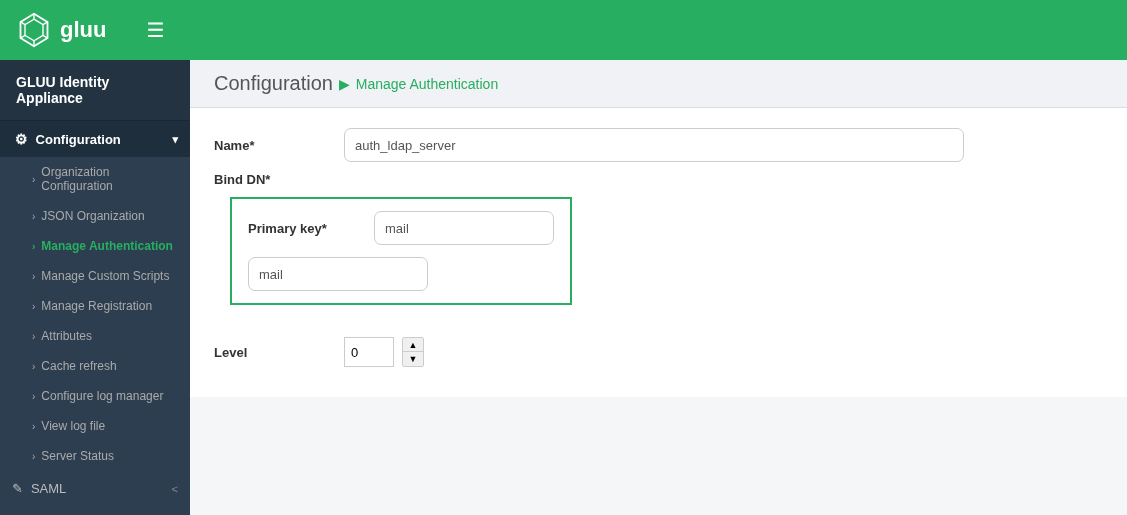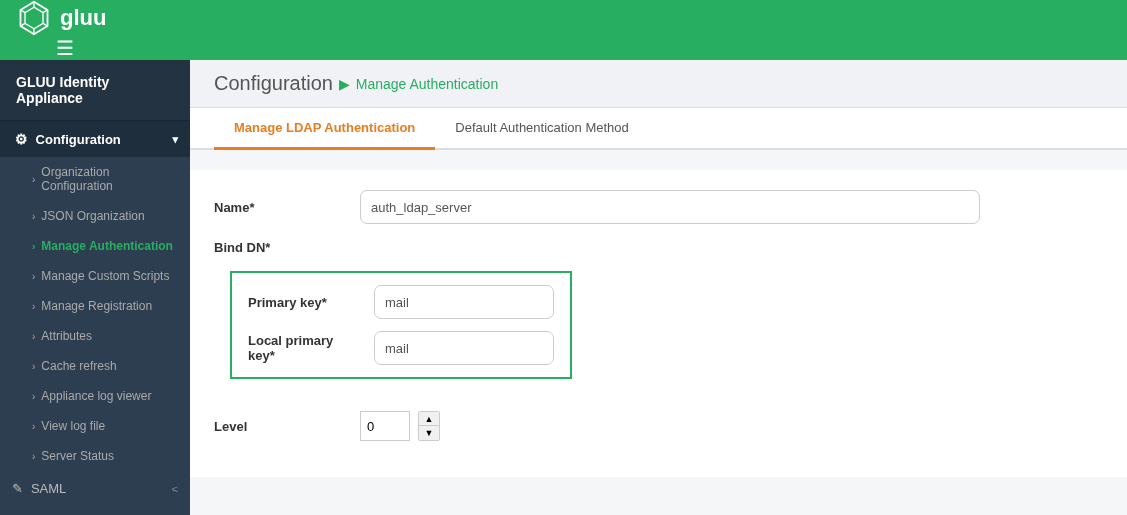--- a/index.html
+++ b/index.html
@@ -3,24 +3,23 @@
   <meta charset="utf-8">
   <style>
     * { box-sizing: border-box; margin: 0; padding: 0; }
     body { font-family: Arial, sans-serif; font-size: 13px; color: #333; display: flex; flex-direction: column; height: 515px; width: 1127px; overflow: hidden; }
 
     
     .top-header {
       background-color: #27ae60;
       height: 60px;
       display: flex;
-      align-items: flex-start;
+      align-items: center;
       padding: 0 16px;
       flex-shrink: 0;
-      flex-direction: column;
     }
     .logo-area {
       display: flex;
       align-items: center;
       gap: 8px;
       color: white;
       font-size: 22px;
       font-weight: bold;
     }
     .logo-icon {
@@ -141,22 +140,22 @@
     }
 
     
     .form-area {
       padding: 20px 24px;
       background: #fff;
     }
     .form-row {
       display: flex;
       align-items: center;
-      margin-bottom: 16px;
-      gap: 16px;
+      margin-bottom: 10px;
+      gap: 0;
     }
     .form-label {
       width: 130px;
       font-size: 13px;
       color: #333;
       font-weight: bold;
       flex-shrink: 0;
       text-align: left;
     }
     .form-input {
@@ -289,21 +288,21 @@
     <div class="sidebar-sub-item">
       <span style="font-size:10px;">›</span>
       <span>Attributes</span>
     </div>
     <div class="sidebar-sub-item">
       <span style="font-size:10px;">›</span>
       <span>Cache refresh</span>
     </div>
     <div class="sidebar-sub-item">
       <span style="font-size:10px;">›</span>
-      <span>Appliance log viewer</span>
+      <span>Configure log manager</span>
     </div>
     <div class="sidebar-sub-item">
       <span style="font-size:10px;">›</span>
       <span>View log file</span>
     </div>
     <div class="sidebar-sub-item">
       <span style="font-size:10px;">›</span>
       <span>Server Status</span>
     </div>
 
@@ -320,24 +319,20 @@
   </div>
 
   <div class="content-area">
 
     <div class="page-header">
       <span class="page-title">Configuration</span>
       <span class="breadcrumb-sep">▶</span>
       <span class="breadcrumb-current">Manage Authentication</span>
     </div>
 
-    <div class="tabs">
-      <div class="tab active">Manage LDAP Authentication</div>
-      <div class="tab">Default Authentication Method</div>
-    </div>
 
     <div class="form-area">
 
       <div class="form-row">
         <div class="form-label">Name*</div>
         <input class="form-input" type="text" value="auth_ldap_server" style="">
       </div>
 
       <div class="form-row">
         <div class="form-label">Bind DN*</div>
@@ -346,21 +341,20 @@
 
       <div style="display:flex; align-items:flex-start; margin-bottom:16px;">
         <div class="highlight-box">
 
           <div class="highlight-row">
             <div class="form-label" style="width:110px;">Primary key*</div>
             <input class="form-input" type="text" value="mail" style="max-width: 180px;">
           </div>
 
           <div class="highlight-row">
-            <div class="form-label" style="width:110px;">Local primary key*</div>
             <input class="form-input" type="text" value="mail" style="max-width: 180px;">
           </div>
         </div>
       </div>
 
       <div class="form-row">
         <div class="form-label">Level</div>
         <div class="level-row">
           <input class="level-input" type="text" value="0" style="">
           <div class="spinner-arrows">

